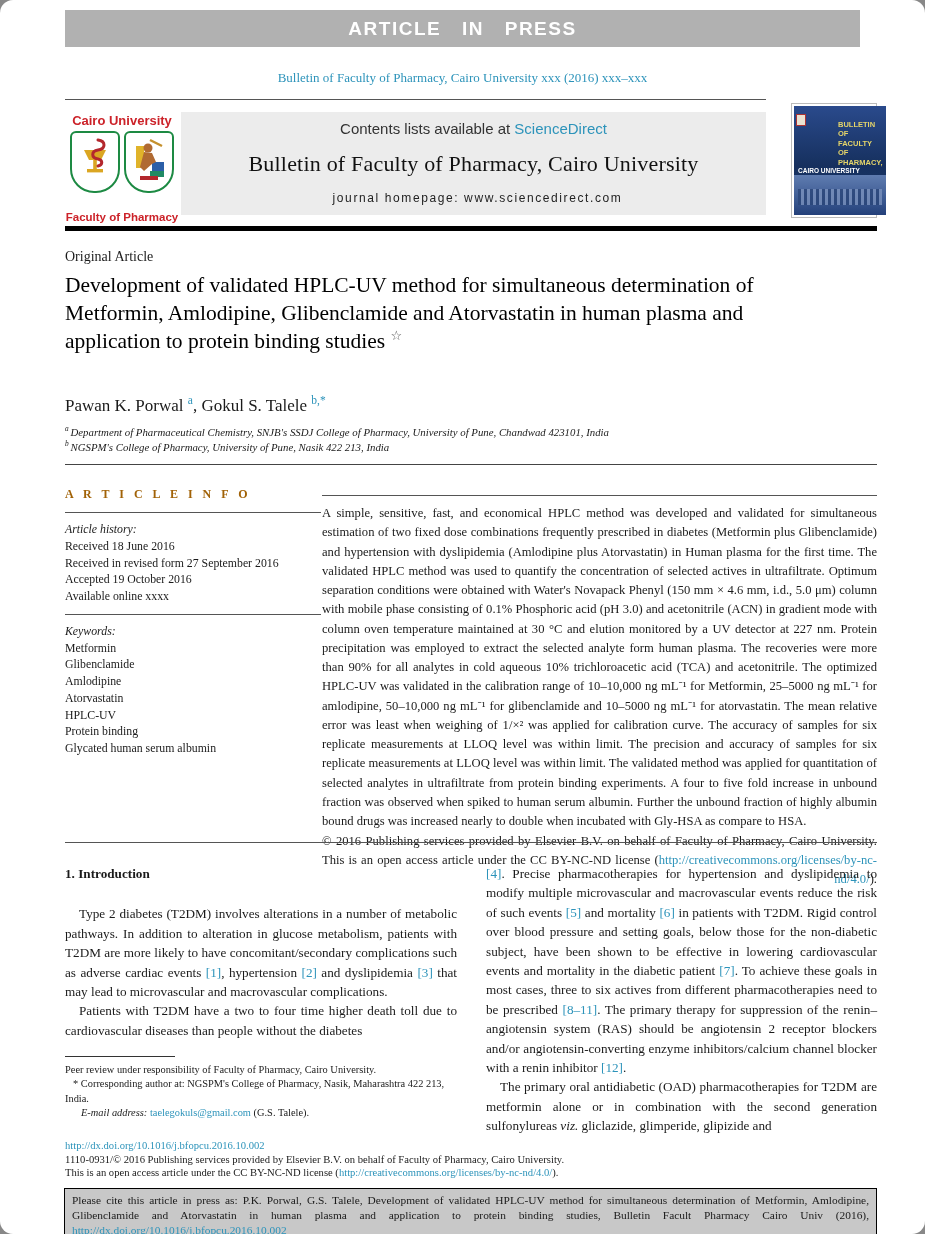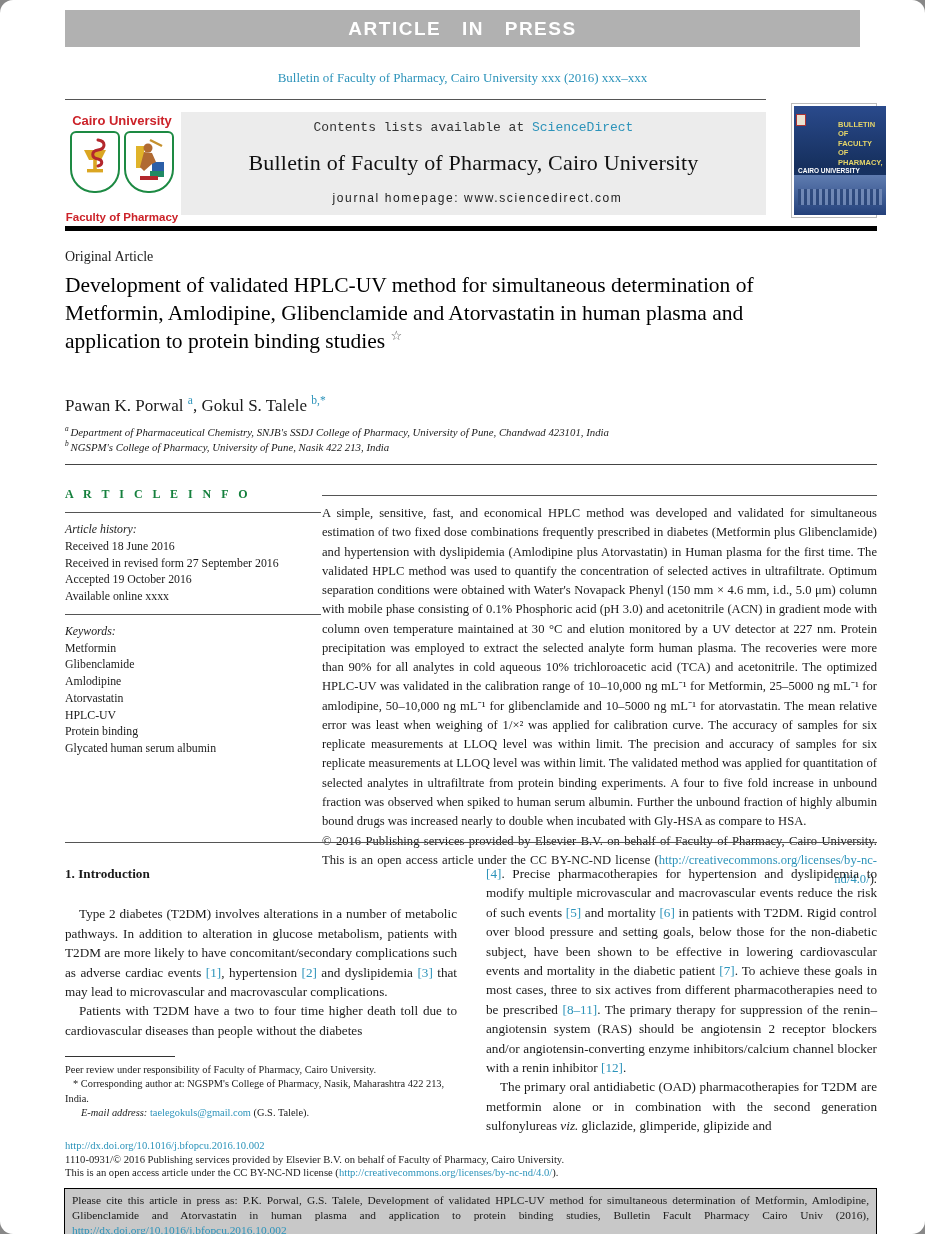--- a/index.html
+++ b/index.html
@@ -26,21 +26,21 @@
 
   .logo{position:absolute;top:113px;left:63px;width:118px;text-align:center;}
   .logo .t{color:var(--logo_red);font-family:"Liberation Sans",sans-serif;font-weight:bold;font-size:13px;}
   .logo .b{color:var(--logo_red);font-family:"Liberation Sans",sans-serif;font-weight:bold;font-size:11.5px;margin-top:18px;}
   .shields{display:flex;justify-content:center;gap:4px;margin-top:3px;}
   .shield{width:50px;height:62px;border:2.5px solid var(--logo_green);border-radius:6px 6px 24px 24px;background:#fff;
     display:flex;align-items:center;justify-content:center;overflow:hidden;}
 
   .graybox{position:absolute;top:112px;left:181px;width:585px;height:103px;background:var(--graybox_bg);
     display:flex;flex-direction:column;align-items:center;justify-content:space-between;padding:8px 6px 10px 6px;}
-  .contents-line{font-family:Liberation Mono, monospace;font-size:13px;color:#333;}
+  .contents-line{font-family:Liberation Sans, sans-serif;font-size:15px;color:#333;}
   .journal-title{font-size:22px;color:#111;letter-spacing:.2px;}
   .homepage-line{font-family:"Liberation Sans",sans-serif;font-size:12px;letter-spacing:1.6px;color:#222;padding-left:8px;}
 
   .cover{position:absolute;top:103px;left:791px;width:86px;height:115px;background:#fff;border:1px solid #bbb;padding:2px;}
   .cover-inner{width:100%;height:100%;display:flex;background:var(--cover_bg);}
   .cover-strip{width:15px;background:#cfd3dc;position:relative;}
   .cover-emblem{position:absolute;top:8px;left:2px;width:10px;height:12px;background:#e9e2d2;border:1px solid #a33;}
   .cover-main{flex:1;display:flex;flex-direction:column;background:linear-gradient(180deg,#2a4a8c 0%,#16305e 55%,#1b3a74 100%);}
   .cover-titles{padding:14px 3px 0 4px;font-family:"Liberation Sans",sans-serif;font-weight:bold;line-height:1.25;}
   .cover-titles .y{color:#e4d46a;font-size:7.5px;padding-left:40px;}
@@ -53,21 +53,21 @@
 
   .original{position:absolute;top:249px;left:65px;font-size:14px;}
   .title{position:absolute;top:272px;left:65px;width:745px;font-size:21.5px;line-height:1.3;color:#000;}
   .title-star{font-size:13px;color:#555;vertical-align:super;}
   .authors{position:absolute;top:394px;left:65px;font-size:17px;}
   .affils{position:absolute;top:424px;left:65px;font-size:10.8px;font-style:italic;line-height:1.35;}
   .rule2{position:absolute;top:464px;left:65px;width:812px;border-top:1px solid #444;}
 
   .info-col{position:absolute;top:486px;left:65px;width:256px;font-size:11.8px;line-height:1.42;}
   .abs-col{position:absolute;top:486px;left:322px;width:555px;font-size:12.6px;}
-  .sec-head{font-weight:bold;font-size:12px;letter-spacing:3.5px;color:#15803d;}
+  .sec-head{font-weight:bold;font-size:12px;letter-spacing:3.5px;color:#a16207;}
   .head-rule{border-top:1px solid #555;margin:9px 0 8px 0;}
   .mid-rule{border-top:1px solid #555;margin:9px 0 8px 0;}
   .ital{font-style:italic;}
   .abs-text{text-align:justify;line-height:1.53;}
   .abs-copy{text-align:justify;line-height:1.53;}
   .abs-copy{text-align-last:right;}
   .rule3{position:absolute;top:842px;left:65px;width:812px;border-top:1px solid #555;}
 
   .col-left{position:absolute;top:864px;left:65px;width:392px;font-size:13.2px;line-height:1.47;text-align:justify;}
   .col-right{position:absolute;top:864px;left:486px;width:391px;font-size:13.2px;line-height:1.47;text-align:justify;}

